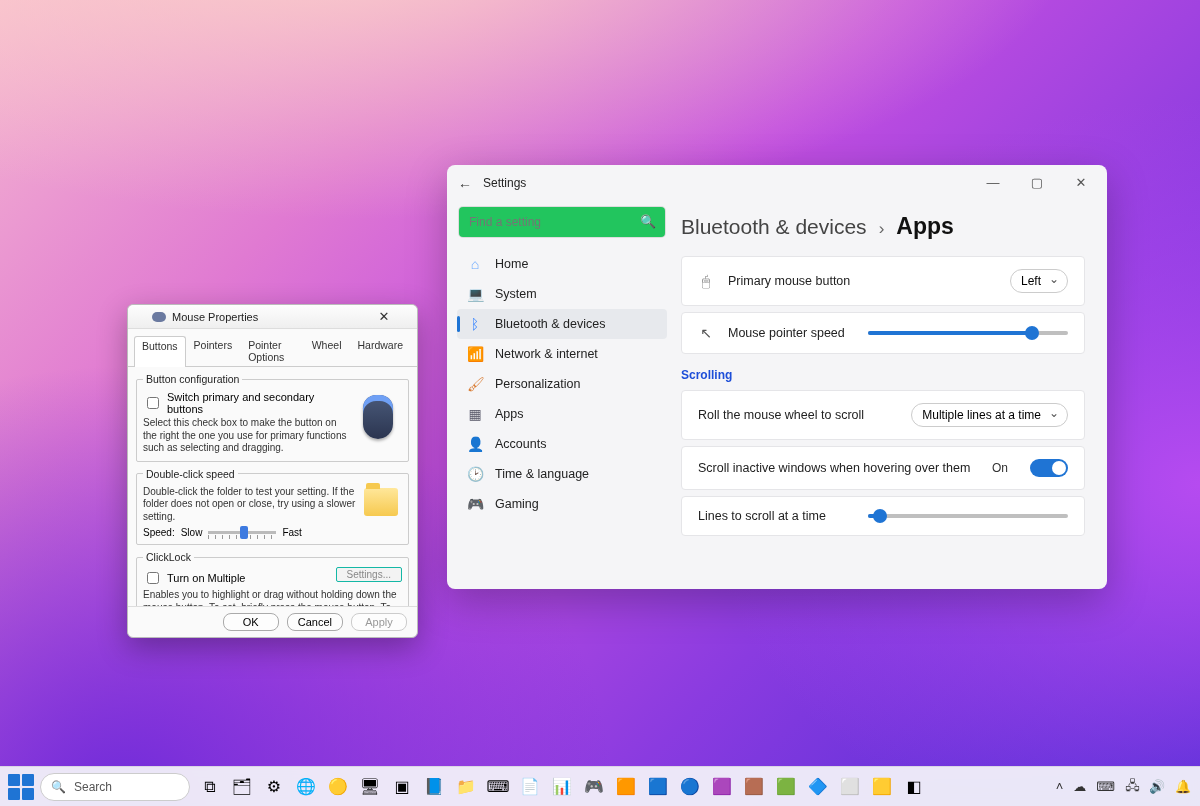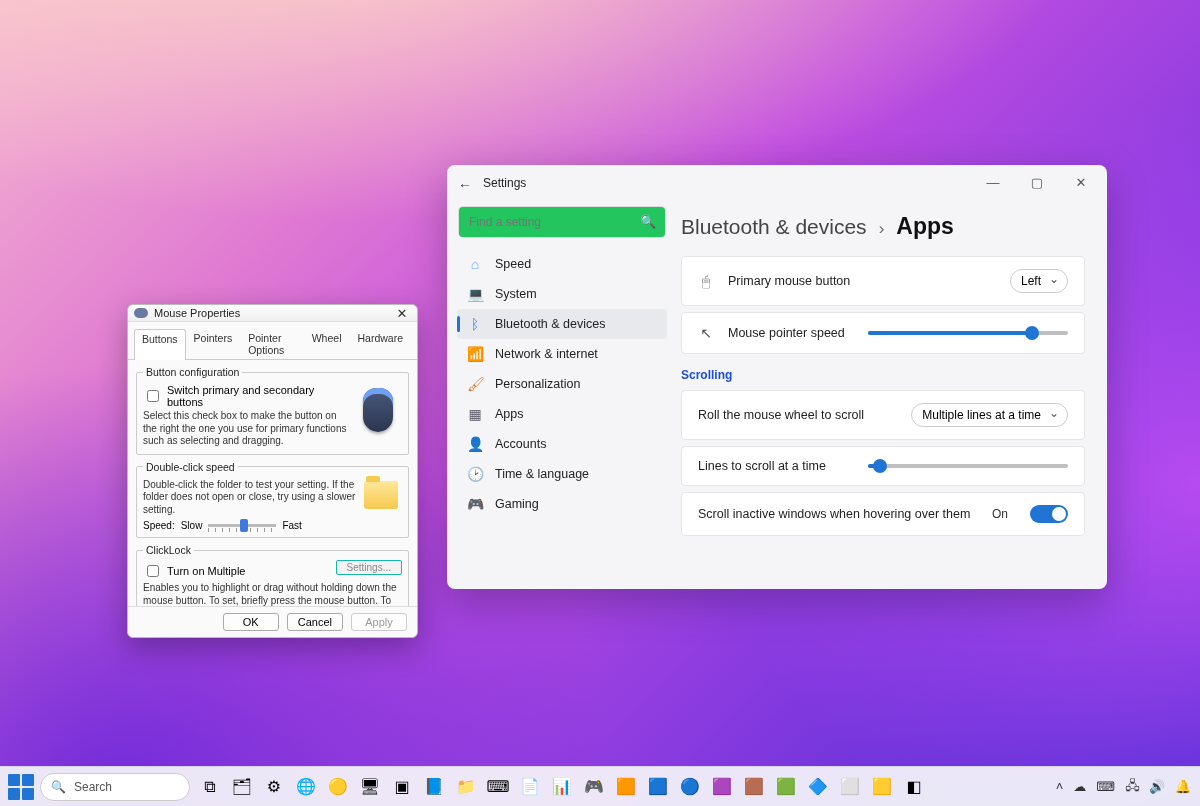--- a/index.html
+++ b/index.html
@@ -60,21 +60,21 @@
   .toggle { width:38px; height:18px; border-radius:9px; background:#1f74d4; position:relative; cursor:pointer; }
   .toggle::after{content:"";position:absolute;right:2px;top:2px;width:14px;height:14px;border-radius:50%;background:#fff;}
   .on-label{font-size:12px;color:#333;margin-right:8px;}
 
   
   .mprops {
     position:absolute; left:127px; top:304px; width:291px; height:334px;
     background:#fafafa; border:1px solid #bbb; border-radius:6px; box-shadow:0 10px 30px rgba(0,0,0,.3);
     display:flex; flex-direction:column; font-size:11px; z-index:10;
   }
-  .mp-titlebar{height:17px;display:flex;align-items:center;padding:0 6px;background:linear-gradient(#fdfdfd,#efefef);border-bottom:1px solid #ddd;border-radius:6px 6px 0 0;}
+  .mp-titlebar{height:24px;display:flex;align-items:center;padding:0 24px;background:linear-gradient(#fdfdfd,#efefef);border-bottom:1px solid #ddd;border-radius:6px 6px 0 0;}
   .mp-ico{width:14px;height:10px;border-radius:5px;background:#6b7aa0;margin-right:6px;}
   .mp-title{font-size:11px;color:#222;}
   .mp-x{margin-left:auto;font-size:13px;color:#333;cursor:pointer;width:18px;text-align:center;}
   .mp-tabs{display:flex;gap:0;padding:6px 6px 0;border-bottom:1px solid #ccc;font-size:10.5px;}
   .mp-tab{padding:3px 7px;border:1px solid transparent;border-bottom:none;cursor:pointer;color:#333;}
   .mp-tab.sel{background:#fff;border-color:#ccc;border-radius:3px 3px 0 0;position:relative;top:1px;}
   .mp-body{flex:1;padding:6px 8px;overflow:hidden;}
   fieldset{border:1px solid #ccc;border-radius:2px;margin:0 0 6px;padding:4px 6px 6px;}
   legend{font-size:10.5px;padding:0 3px;color:#222;}
   .chk{display:flex;align-items:center;gap:5px;margin:2px 0;}
@@ -83,21 +83,21 @@
   .mouse-img{float:right;width:44px;height:56px;margin:0 2px 2px 6px;display:flex;align-items:center;justify-content:center;}
   .mouse-shape{width:30px;height:44px;border-radius:14px 14px 16px 16px;background:linear-gradient(#4a5a7a,#2b3550);box-shadow:inset 0 6px 0 #6fa0f5, 0 2px 3px rgba(0,0,0,.3);}
   .folder-img{float:right;width:34px;height:28px;background:linear-gradient(#ffe79a,#f6c94f);border-radius:3px;margin:4px;position:relative;}
   .folder-img::before{content:"";position:absolute;left:2px;top:-5px;width:14px;height:6px;background:#f6c94f;border-radius:2px 2px 0 0;}
   .speed-row{display:flex;align-items:center;gap:6px;font-size:10px;margin-top:4px;clear:right;}
   .mini-slider{flex:0 0 68px;height:3px;background:#bbb;position:relative;}
   .mini-slider .t{position:absolute;top:-5px;left:46%;width:8px;height:13px;background:#3d7ae0;border-radius:2px;}
   .mini-slider .ticks{position:absolute;left:0;right:0;top:4px;height:4px;background:repeating-linear-gradient(90deg,#999 0 1px,transparent 1px 7px);}
   .settings-btn{float:right;font-size:10px;padding:1px 10px;border:1px solid #14b8a6;background:#f3f3f3;border-radius:2px;color:#888;}
   .mp-foot{display:flex;gap:8px;justify-content:flex-end;padding:6px 10px;border-top:1px solid #ddd;}
-  .mp-btn{min-width:56px;text-align:center;font-size:11px;padding:2px 10px;border:1px solid #aaa;background:#fdfdfd;border-radius:3px;cursor:pointer;}
+  .mp-btn{min-width:56px;text-align:center;font-size:11px;padding:2px 10px;border:1px solid #aaa;background:#fdfdfd;border-radius:8px;cursor:pointer;}
   .mp-btn.dim{color:#999;border-color:#ccc;}
 
   
   .taskbar{position:absolute;left:0;right:0;bottom:0;height:40px;background:rgba(245,246,250,.92);backdrop-filter:blur(6px);display:flex;align-items:center;padding:0 8px;gap:6px;border-top:1px solid rgba(0,0,0,.08);z-index:20;}
   .tb-start{width:26px;height:26px;display:grid;grid-template-columns:1fr 1fr;grid-template-rows:1fr 1fr;gap:2px;cursor:pointer;}
   .tb-start span{background:#1f74d4;border-radius:1px;}
   .tb-search{display:flex;align-items:center;gap:8px;width:150px;height:28px;background:#fff;border:1px solid #ccc;border-radius:14px;padding:0 10px;font-size:12px;color:#555;cursor:text;}
   .tb-icons{display:flex;align-items:center;gap:4px;}
   .tb-ico{width:28px;height:28px;border-radius:4px;display:flex;align-items:center;justify-content:center;font-size:16px;cursor:pointer;}
   .tb-tray{margin-left:auto;display:flex;align-items:center;gap:10px;color:#333;font-size:13px;}
@@ -120,21 +120,21 @@
   </div>
   <div class="s-body">
     <div class="s-side">
       <div class="s-search">
         <input placeholder="Find a setting" style="">
         <span class="mag">🔍</span>
       </div>
       <div class="s-nav">
         <div class="s-nav-item">
             <span class="nav-ico c-home">⌂</span>
-            <span>Speed</span>
+            <span>Home</span>
           </div>
         <div class="s-nav-item">
             <span class="nav-ico c-sys">💻</span>
             <span>System</span>
           </div>
         <div class="s-nav-item sel">
             <span class="nav-ico c-bt">ᛒ</span>
             <span>Bluetooth &amp; devices</span>
           </div>
         <div class="s-nav-item">
@@ -187,31 +187,31 @@
       </div>
 
       <div class="sect-h">Scrolling</div>
 
       <div class="card">
         <span class="lbl">Roll the mouse wheel to scroll</span>
         <span class="dropdown">Multiple lines at a time</span>
       </div>
 
       <div class="card">
+        <span class="lbl">Scroll inactive windows when hovering over them</span>
+        <span class="on-label">On</span>
+        <div class="toggle"></div>
+      </div>
+
+      <div class="card">
         <span class="lbl">Lines to scroll at a time</span>
         <div class="slider">
           <div class="fill" style="width:6%"></div>
             <div class="thumb" style="left:6%"></div>
         </div>
-      </div>
-
-      <div class="card">
-        <span class="lbl">Scroll inactive windows when hovering over them</span>
-        <span class="on-label">On</span>
-        <div class="toggle"></div>
       </div>
     </div>
   </div>
 </div>
 
 <div class="mprops">
   <div class="mp-titlebar">
     <div class="mp-ico"></div>
     <div class="mp-title">Mouse Properties</div>
     <div class="mp-x">✕</div>

